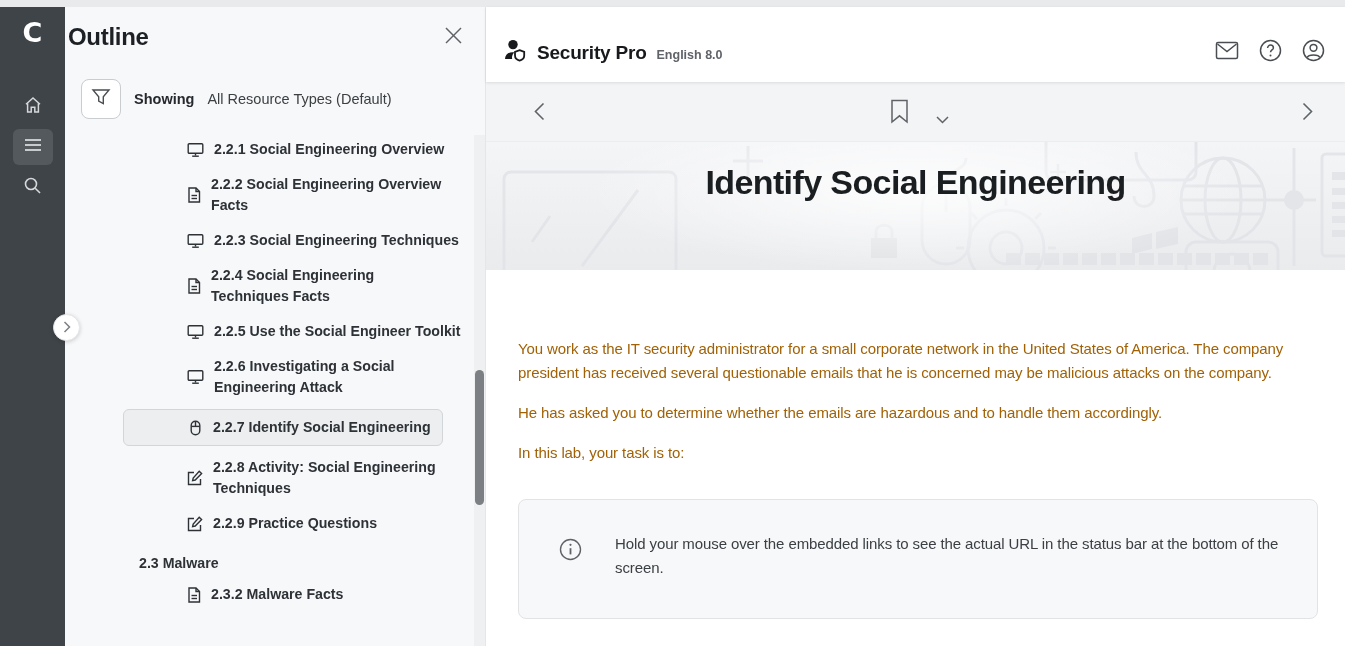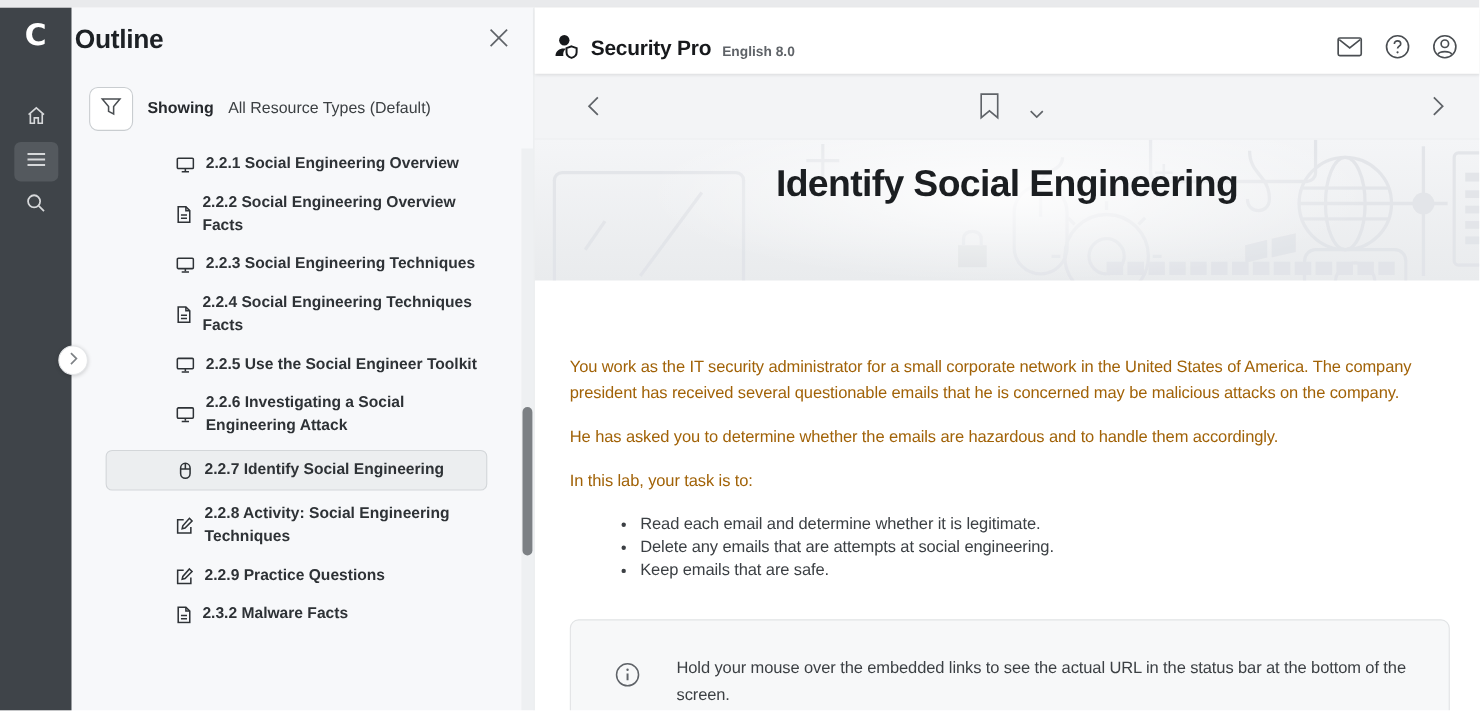--- a/index.html
+++ b/index.html
@@ -29,39 +29,39 @@
   .outline-head { display:flex; align-items:center; padding:16px 22px 0 3px; }
   .outline-title { font-size:24px; font-weight:bold; color:#1d2125; letter-spacing:-.3px; }
   .outline-close { margin-left:auto; color:#5f6368; cursor:pointer; display:flex; }
   .filter-row { display:flex; align-items:center; margin:28px 0 0 16px; }
   .filter-btn { width:40px; height:40px; background:#fff; border:1px solid #c9cdd0;
     border-radius:8px; display:flex; align-items:center; justify-content:center;
     color:#4a4e52; cursor:pointer; }
   .showing-label { font-size:14.5px; font-weight:bold; color:#26292d; margin-left:13px; }
   .showing-value { font-size:14.5px; color:#3c4043; margin-left:13px; }
 
-  .o-list { padding-top:13px; font-size:14.2px; font-weight:600; color:#2e3236; }
+  .o-list { padding-top:13px; font-size:14.2px; font-weight:600; color:#2e3236;margin-left:27px; }
   .o-item { display:flex; align-items:center; gap:10px; padding:7px 42px 7px 95px;
     line-height:21px; cursor:pointer; }
   .o-item .oi { flex-shrink:0; color:#2e3236; display:flex; }
   .o-item .lbl.oneline { white-space:nowrap; }
   .o-item .lbl.twoline { max-width:272px; }
   .o-item.selected { background:#eceef0; border:1px solid #d3d6d9; border-radius:6px;
     margin:4px 42px 4px 31px; padding:7px 10px 7px 64px; }
   .o-section { font-size:14.2px; font-weight:600; color:#2e3236;
     padding:14px 0 6px 47px; cursor:pointer; }
 
   .scroll-track { position:absolute; top:128px; right:0; bottom:0; width:11px;
     background:#eef0f2; }
   .scroll-thumb { position:absolute; left:1px; top:235px; width:9px; height:135px;
     background:#7c8084; border-radius:5px; cursor:pointer; }
 
   
   .main { flex:1; display:flex; flex-direction:column; min-width:0; background:#fff; }
-  .main-header { height:60px; background:#fff; display:flex; align-items:center;
+  .main-header { height:75px; background:#fff; display:flex; align-items:center;
     padding:16px 20px 0 16px; box-shadow:0 1px 3px rgba(0,0,0,.10); position:relative; z-index:3; }
   .brand { display:flex; align-items:center; gap:8px; }
   .brand-title { font-size:19px; font-weight:bold; color:#17191c; letter-spacing:-.2px; }
   .brand-edition { font-size:12.5px; font-weight:bold; color:#5f6368; margin-left:2px;
     position:relative; top:2px; }
   .header-icons { margin-left:auto; display:flex; align-items:center; gap:20px;
     color:#4a4e52; }
   .hicon { cursor:pointer; display:flex; }
 
   .nav-bar { height:60px; background:#f3f4f6; position:relative; border-bottom:1px solid #ebedef; }
@@ -242,20 +242,21 @@
       <div class="o-item">
         <span class="oi">
           <svg width="16" height="16" viewBox="0 0 16 16" fill="none" stroke="currentColor" stroke-width="1.4">
             <path d="M13.5 9 V14.5 H1.5 V2.5 H7"></path>
               <path d="M12.2 1.2 L14.6 3.6 L8.2 10 L5.6 10.6 L6.2 8 Z"></path>
           </svg>
         </span>
         <span class="lbl oneline">2.2.9 Practice Questions</span>
       </div>
 
+      <div class="o-section">2.3 Malware</div>
 
       <div class="o-item">
         <span class="oi">
           <svg width="14" height="16" viewBox="0 0 14 16" fill="none" stroke="currentColor" stroke-width="1.4">
             <path d="M2 1 H9 L12.5 4.5 V15 H2 Z"></path>
               <path d="M9 1 V4.5 H12.5"></path>
               <line x1="4.5" y1="8.5" x2="10" y2="8.5"></line>
               <line x1="4.5" y1="11.5" x2="10" y2="11.5"></line>
           </svg>
         </span>
@@ -399,25 +400,20 @@
         <circle cx="746" cy="130" r="18"></circle>
       </svg>
       <div class="hero-glow"></div>
       <h1>Identify Social Engineering</h1>
     </div>
 
     <div class="content">
       <p>You work as the IT security administrator for a small corporate network in the United States of America. The company president has received several questionable emails that he is concerned may be malicious attacks on the company.</p>
       <p>He has asked you to determine whether the emails are hazardous and to handle them accordingly.</p>
       <p>In this lab, your task is to:</p>
-      <ul>
-        <li>Read each email and determine whether it is legitimate.</li>
-        <li>Delete any emails that are attempts at social engineering.</li>
-        <li>Keep emails that are safe.</li>
-      </ul>
       <div class="note-box">
         <span class="note-icon">
           <svg width="23" height="23" viewBox="0 0 23 23" fill="none" stroke="currentColor" stroke-width="1.4">
             <circle cx="11.5" cy="11.5" r="10"></circle>
             <line x1="11.5" y1="10.2" x2="11.5" y2="16.4" stroke-width="1.8"></line>
             <circle cx="11.5" cy="6.8" r="1.1" fill="currentColor" stroke="none"></circle>
           </svg>
         </span>
         <span class="note-text">Hold your mouse over the embedded links to see the actual URL in the status bar at the bottom of the screen.</span>
       </div>

